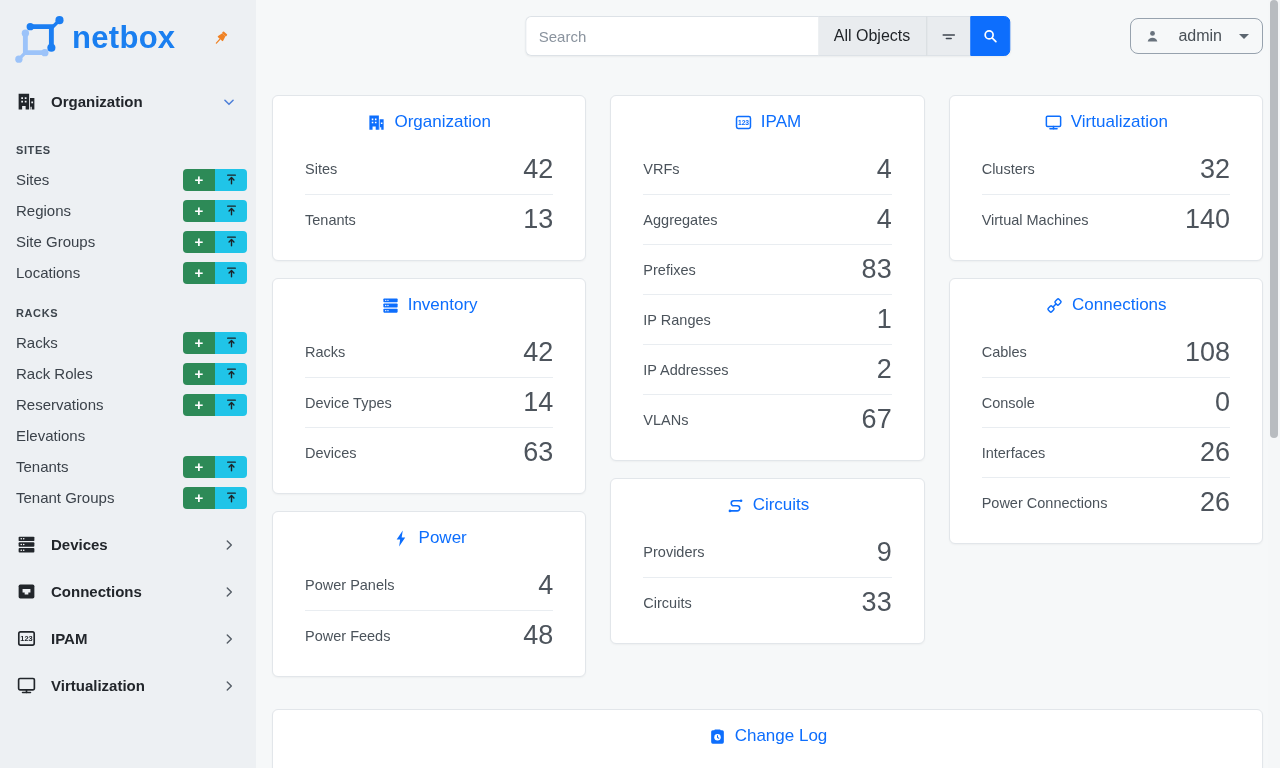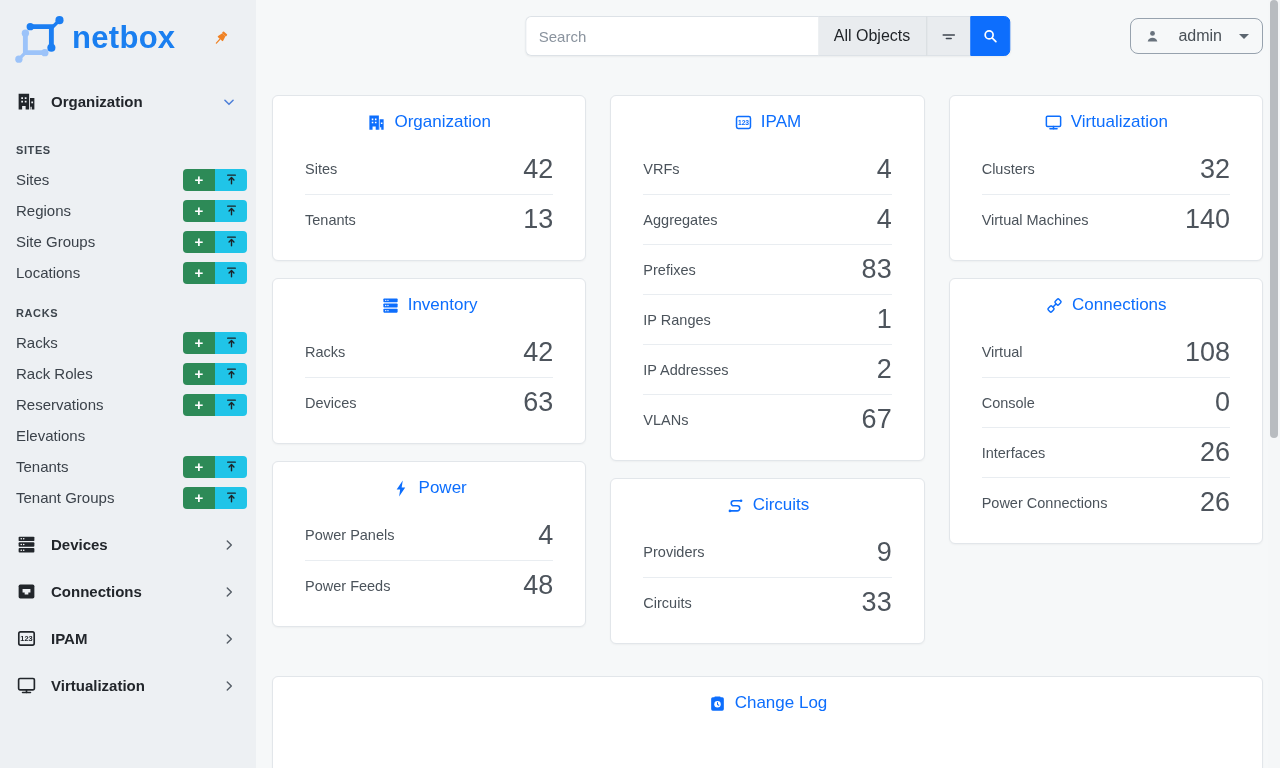--- a/index.html
+++ b/index.html
@@ -486,20 +486,24 @@
               </svg>
             </span>
             <span>Inventory</span>
           </a>
           <div class="card-body">
             <div class="stat-row">
               <span class="stat-label">Racks</span>
               <a class="stat-value">42</a>
             </div>
             <div class="stat-row">
+              <span class="stat-label">Device Types</span>
+              <a class="stat-value">14</a>
+            </div>
+            <div class="stat-row">
               <span class="stat-label">Devices</span>
               <a class="stat-value">63</a>
             </div>
           </div>
         </div>
         <div class="card">
           <a class="card-head">
             <span class="icon ">
               <svg viewBox="0 0 24 24">
                 <path fill="currentColor" d="M13.6 2 5.9 13.3h4.4L9 22l7.7-11.3h-4.5L13.6 2z"></path>
@@ -611,21 +615,21 @@
                   <rect x="9" y="2.5" width="6" height="6.5" rx="1.5"></rect>
                   <rect x="9" y="15" width="6" height="6.5" rx="1.5"></rect>
                   <path d="M12 9v6"></path>
                 </g>
               </svg>
             </span>
             <span>Connections</span>
           </a>
           <div class="card-body">
             <div class="stat-row">
-              <span class="stat-label">Virtual</span>
+              <span class="stat-label">Cables</span>
               <a class="stat-value">108</a>
             </div>
             <div class="stat-row">
               <span class="stat-label">Console</span>
               <a class="stat-value">0</a>
             </div>
             <div class="stat-row">
               <span class="stat-label">Interfaces</span>
               <a class="stat-value">26</a>
             </div>

